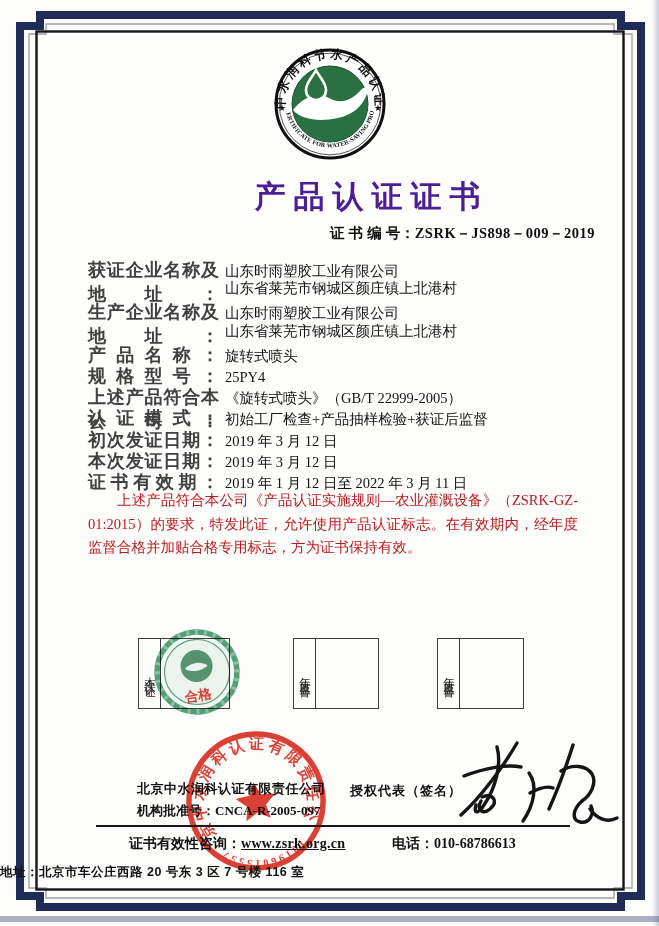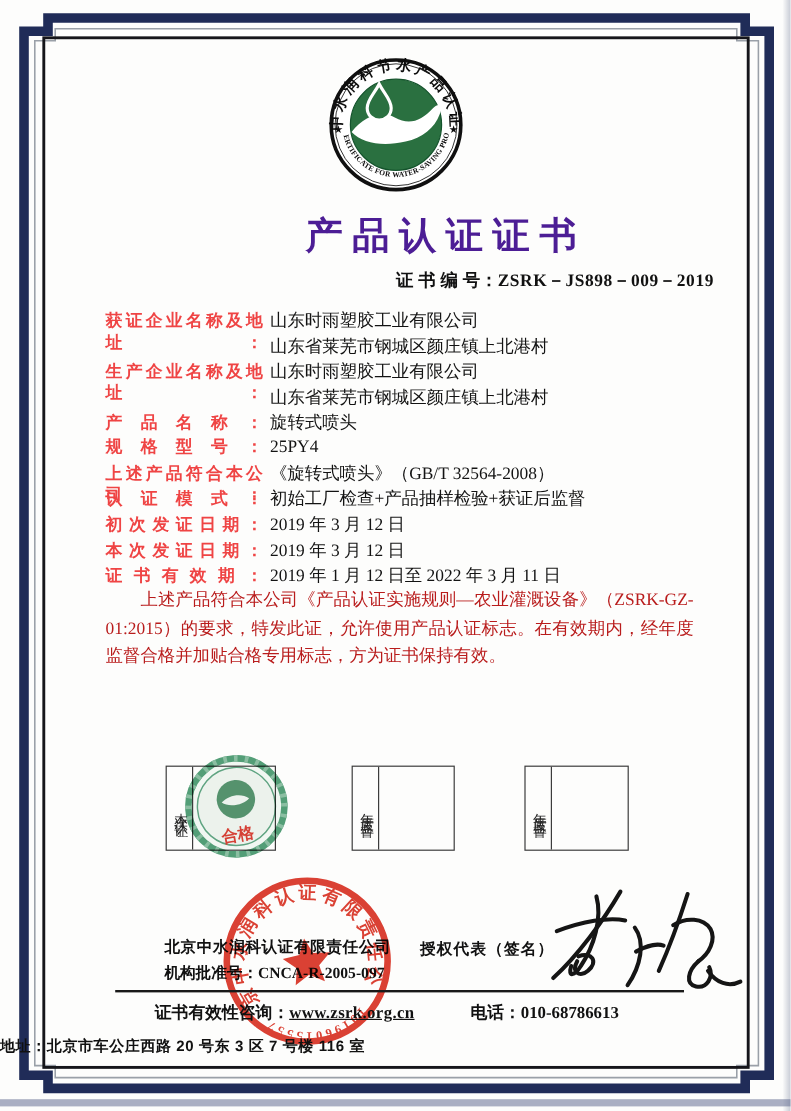--- a/index.html
+++ b/index.html
@@ -12,21 +12,21 @@
   .scan-bottom{position:absolute;left:0;top:916px;width:100%;height:6px;background:#57628a;opacity:.5;}
 
   .emblem{position:absolute;left:272px;top:46px;}
   .title{position:absolute;left:0;top:176px;width:100%;text-align:center;
          font-size:31px;font-weight:700;letter-spacing:8px;color:#4c1d95;padding-left:42px;}
   .certno{position:absolute;top:224px;right:64px;font-size:14.5px;font-weight:700;}
   .certno .val{font-family:"Liberation Serif",serif;font-weight:700;letter-spacing:.5px;}
 
   .fields{position:absolute;left:88px;top:258px;width:500px;}
   .frow{display:flex;align-items:baseline;height:21.2px;}
-  .flabel{flex:0 0 131px;font-size:14px;font-weight:700;color:#ef4444;
+  .flabel{flex:0 0 131px;font-size:18px;font-weight:700;color:#404040;
           text-align:justify;text-align-last:justify;}
   .fvalue{font-family:"Liberation Serif",serif;font-size:14.5px;padding-left:6px;white-space:nowrap;color:#131313;}
 
   .statement{position:absolute;left:88px;top:489px;width:490px;
              font-family:"Liberation Serif",serif;font-size:14.5px;line-height:23.5px;
              text-indent:2em;text-align:justify;color:#b91c1c;}
 
   .box{position:absolute;top:638px;height:69px;border:1.6px solid #3c3c3c;display:flex;background:transparent;}
   .box1{left:138px;width:90px;}
   .box2{left:293px;width:84px;}
@@ -106,21 +106,21 @@
     <div class="frow">
         <span class="flabel">产品名称：</span>
         <span class="fvalue">旋转式喷头</span>
       </div>
     <div class="frow">
         <span class="flabel">规格型号：</span>
         <span class="fvalue">25PY4</span>
       </div>
     <div class="frow">
         <span class="flabel">上述产品符合本公司：</span>
-        <span class="fvalue">《旋转式喷头》（GB/T 32564-2008）</span>
+        <span class="fvalue">《旋转式喷头》（GB/T 22999-2005）</span>
       </div>
     <div class="frow">
         <span class="flabel">认证模式：</span>
         <span class="fvalue">初始工厂检查+产品抽样检验+获证后监督</span>
       </div>
     <div class="frow">
         <span class="flabel">初次发证日期：</span>
         <span class="fvalue">2019 年 3 月 12 日</span>
       </div>
     <div class="frow">

